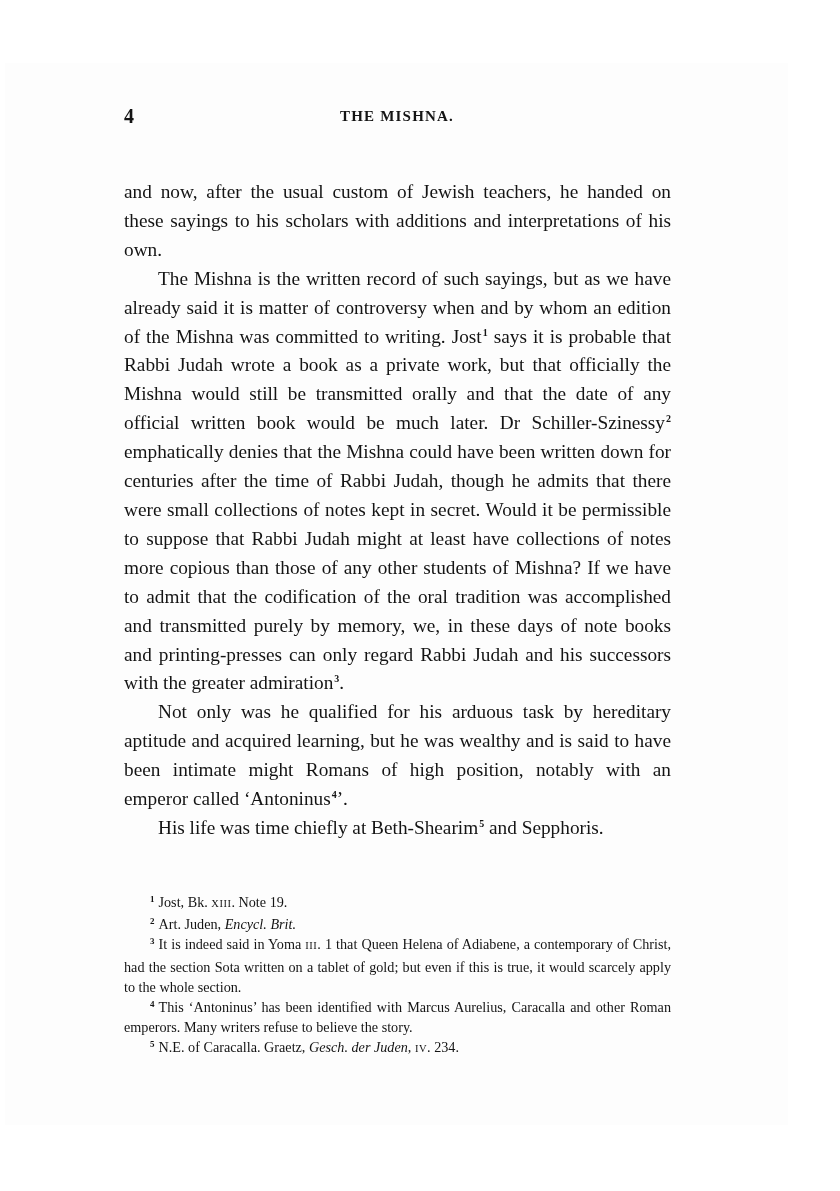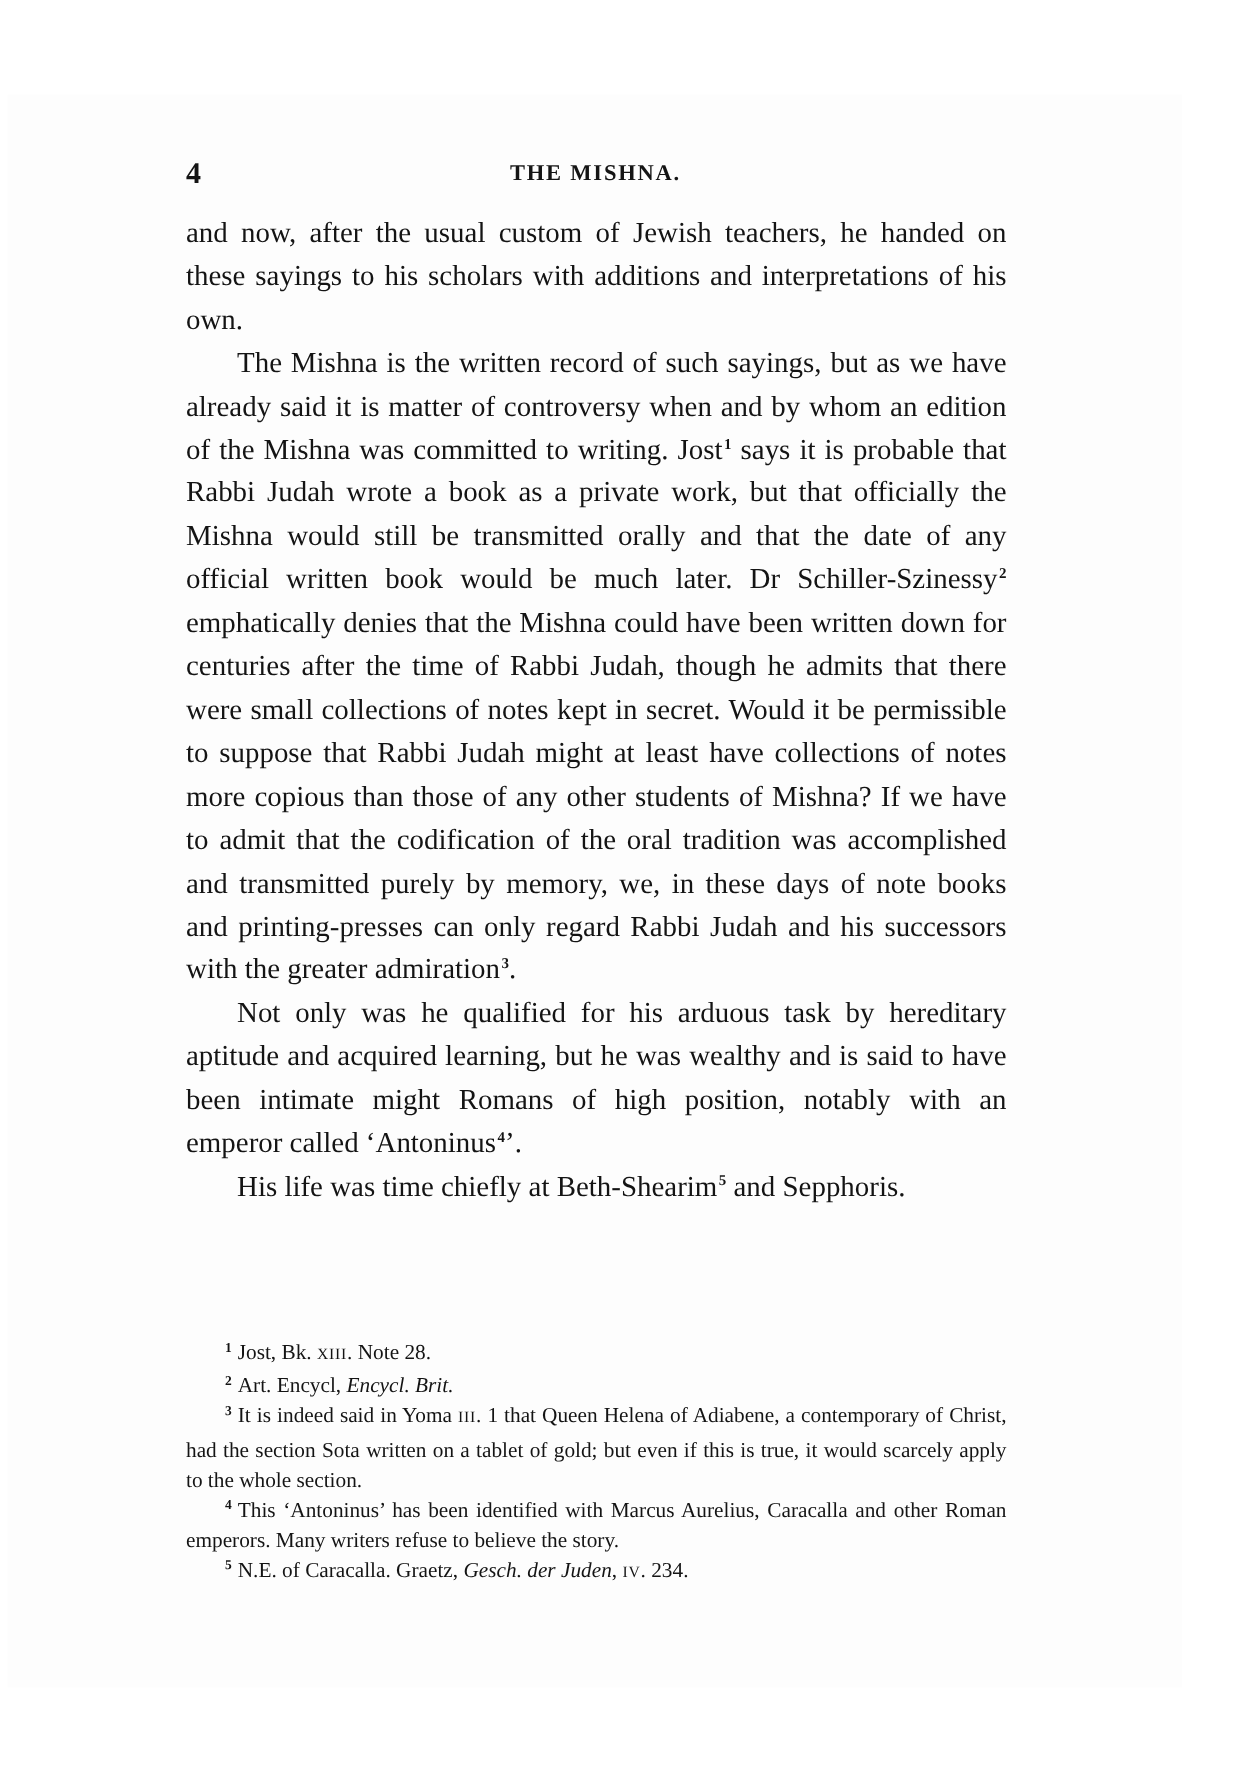--- a/index.html
+++ b/index.html
@@ -55,20 +55,21 @@
       font-size: 19.3px;
       line-height: 28.9px;
       text-align: justify;
     }
     .body-text p {
       margin: 0;
       text-indent: 34px;
     }
     .body-text p.cont {
       text-indent: 0;
+      margin-top: 36px;
     }
     sup.fn {
       font-size: 10px;
       vertical-align: 7px;
       line-height: 0;
       font-weight: bold;
       padding-left: 1px;
     }
     .footnotes {
       position: absolute;
@@ -108,18 +109,18 @@
 </div>
 
 <div class="body-text" id="body-text">
     <p class="cont"><span>and now, after the usual custom of Jewish teachers, he handed on these sayings to his scholars with additions and interpretations of his own.</span></p>
     <p><span>The Mishna is the written record of such sayings, but as we have already said it is matter of controversy when and by whom an edition of the Mishna was committed to writing. Jost</span><sup class="fn">1</sup><span> says it is probable that Rabbi Judah wrote a book as a private work, but that officially the Mishna would still be transmitted orally and that the date of any official written book would be much later.  Dr Schiller-Szinessy</span><sup class="fn">2</sup><span> emphatically denies that the Mishna could have been written down for centuries after the time of Rabbi Judah, though he admits that there were small collections of notes kept in secret.  Would it be permissible to suppose that Rabbi Judah might at least have collections of notes more copious than those of any other students of Mishna?  If we have to admit that the codification of the oral tradition was accomplished and transmitted purely by memory, we, in these days of note books and printing-presses can only regard Rabbi Judah and his successors with the greater admiration</span><sup class="fn">3</sup><span>.</span></p>
     <p><span>Not only was he qualified for his arduous task by hereditary aptitude and acquired learning, but he was wealthy and is said to have been intimate might Romans of high position, notably with an emperor called ‘Antoninus</span><sup class="fn">4</sup><span>’.</span></p>
     <p><span>His life was time chiefly at Beth-Shearim</span><sup class="fn">5</sup><span> and Sepphoris.</span></p>
   </div>
 
 <div class="footnotes" id="footnotes">
-    <p><sup>1</sup><span>Jost, Bk. </span><span class="sc">xiii</span><span>. Note 28.</span></p>
-    <p><sup>2</sup><span>Art. Encycl, </span><i>Encycl. Brit.</i></p>
+    <p><sup>1</sup><span>Jost, Bk. </span><span class="sc">xiii</span><span>. Note 19.</span></p>
+    <p><sup>2</sup><span>Art. Juden, </span><i>Encycl. Brit.</i></p>
     <p><sup>3</sup><span>It is indeed said in Yoma </span><span class="sc">iii</span><span>. 1 that Queen Helena of Adiabene, a contemporary of Christ, had the section Sota written on a tablet of gold; but even if this is true, it would scarcely apply to the whole section.</span></p>
     <p><sup>4</sup><span>This ‘Antoninus’ has been identified with Marcus Aurelius, Caracalla and other Roman emperors.  Many writers refuse to believe the story.</span></p>
     <p><sup>5</sup><span>N.E. of Caracalla.  Graetz, </span><i>Gesch. der Juden</i><span>, </span><span class="sc">iv</span><span>. 234.</span></p>
   </div>
 
 </body></html>

